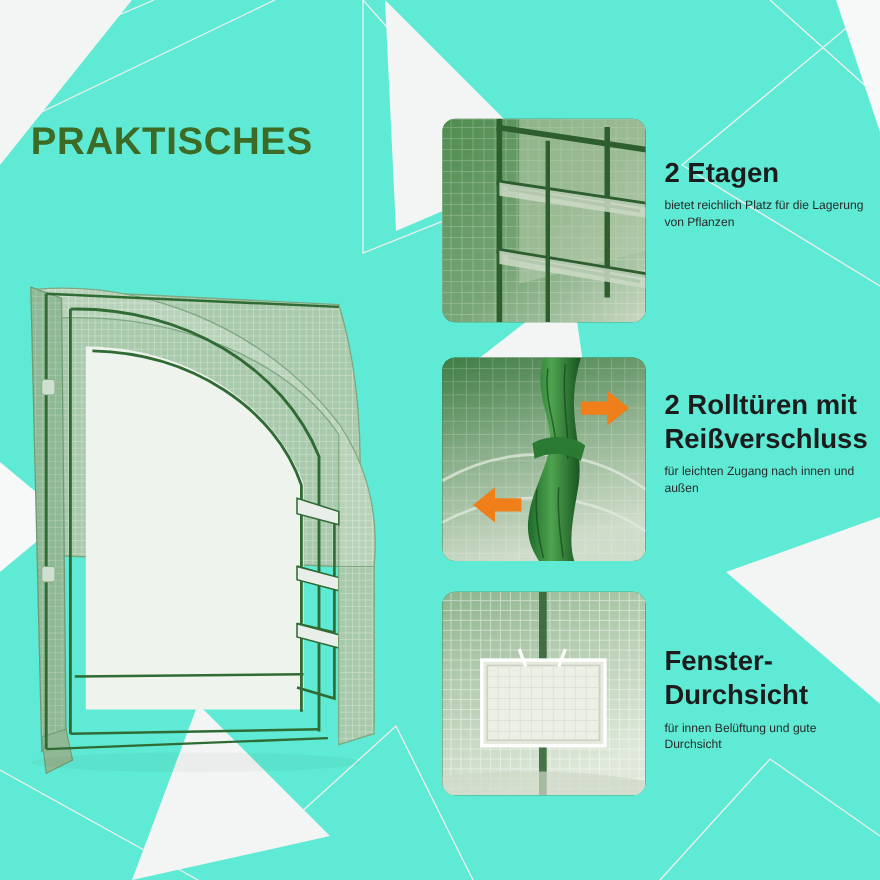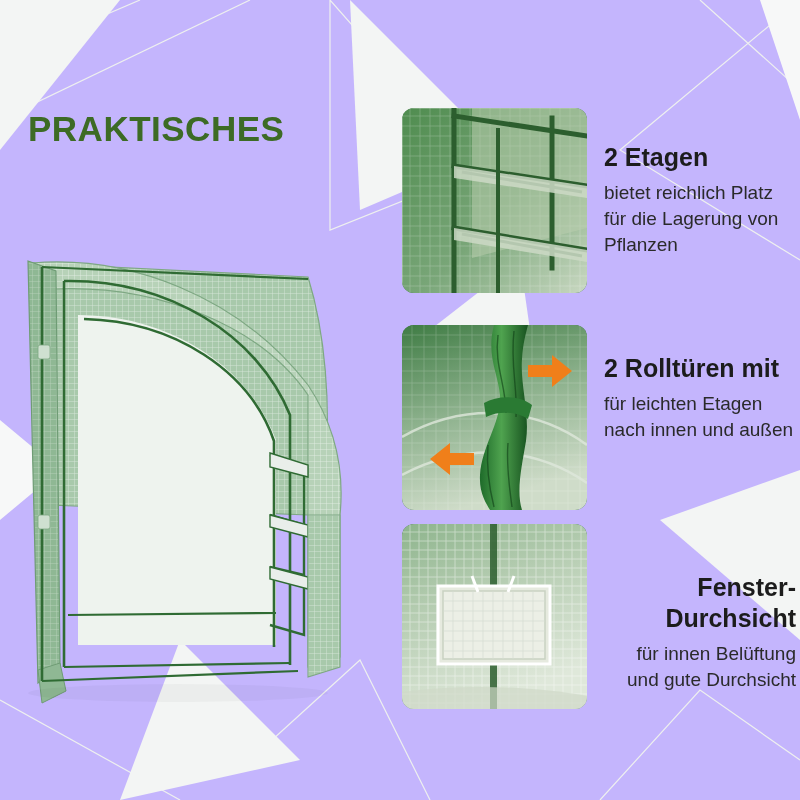--- a/index.html
+++ b/index.html
@@ -10,21 +10,21 @@
     width: 800px;
     height: 800px;
     background: #ffffff;
     font-family: "Liberation Sans", sans-serif;
     overflow: hidden;
   }
   .page {
     position: relative;
     width: 800px;
     height: 800px;
-    background: #c4b5fd;
+    background: #5eead4;
     overflow: hidden;
   }
 
   
   .bg-shape {
     position: absolute;
     pointer-events: none;
   }
 
   
@@ -50,21 +50,21 @@
 
   
   .feature {
     position: absolute;
     left: 402px;
     width: 390px;
     height: 190px;
   }
   .feature.f1 { top: 108px; }
   .feature.f2 { top: 325px; }
-  .feature.f3 { top: 524px; text-align: right; }
+  .feature.f3 { top: 538px; }
 
   .photo {
     position: absolute;
     left: 0;
     top: 0;
     width: 185px;
     height: 185px;
     border-radius: 12px;
     overflow: hidden;
     background: #2f6b33;
@@ -81,21 +81,21 @@
     width: 192px;
   }
   .ftitle {
     font-size: 25px;
     font-weight: bold;
     color: #1c1c1c;
     line-height: 1.24;
     margin: 0 0 7px 0;
   }
   .fdesc {
-    font-size: 19px;
+    font-size: 11px;
     color: #2a2a2a;
     line-height: 1.38;
     margin: 0;
   }
   .feature.f3 .ftext { top: 48px; }
   .feature.f2 .ftext { top: 28px; }
 </style>
 </head>
 <body>
 
@@ -291,22 +291,23 @@
           </g>
           <g fill="#f07f1a">
             <path d="M72 128 L48 128 L48 118 L28 134 L48 150 L48 140 L72 140 Z"></path>
           </g>
         </svg>
       </div>
     </div>
     <div class="ftext">
       <div class="ftitle">
         <span>2 Rolltüren mit</span><br>
-      </div>
-      <p class="fdesc">für leichten Etagen nach innen und außen</p>
+        <span>Reißverschluss</span>
+      </div>
+      <p class="fdesc">für leichten Zugang nach innen und außen</p>
     </div>
   </div>
 
   <div class="feature f3">
     <div class="photo">
       <div class="inner">
         <svg width="185" height="185" viewBox="0 0 185 185">
           <defs>
             <linearGradient id="g3" x1="0" y1="0" x2="0.4" y2="1">
               <stop offset="0%" stop-color="#8db48c"></stop>

